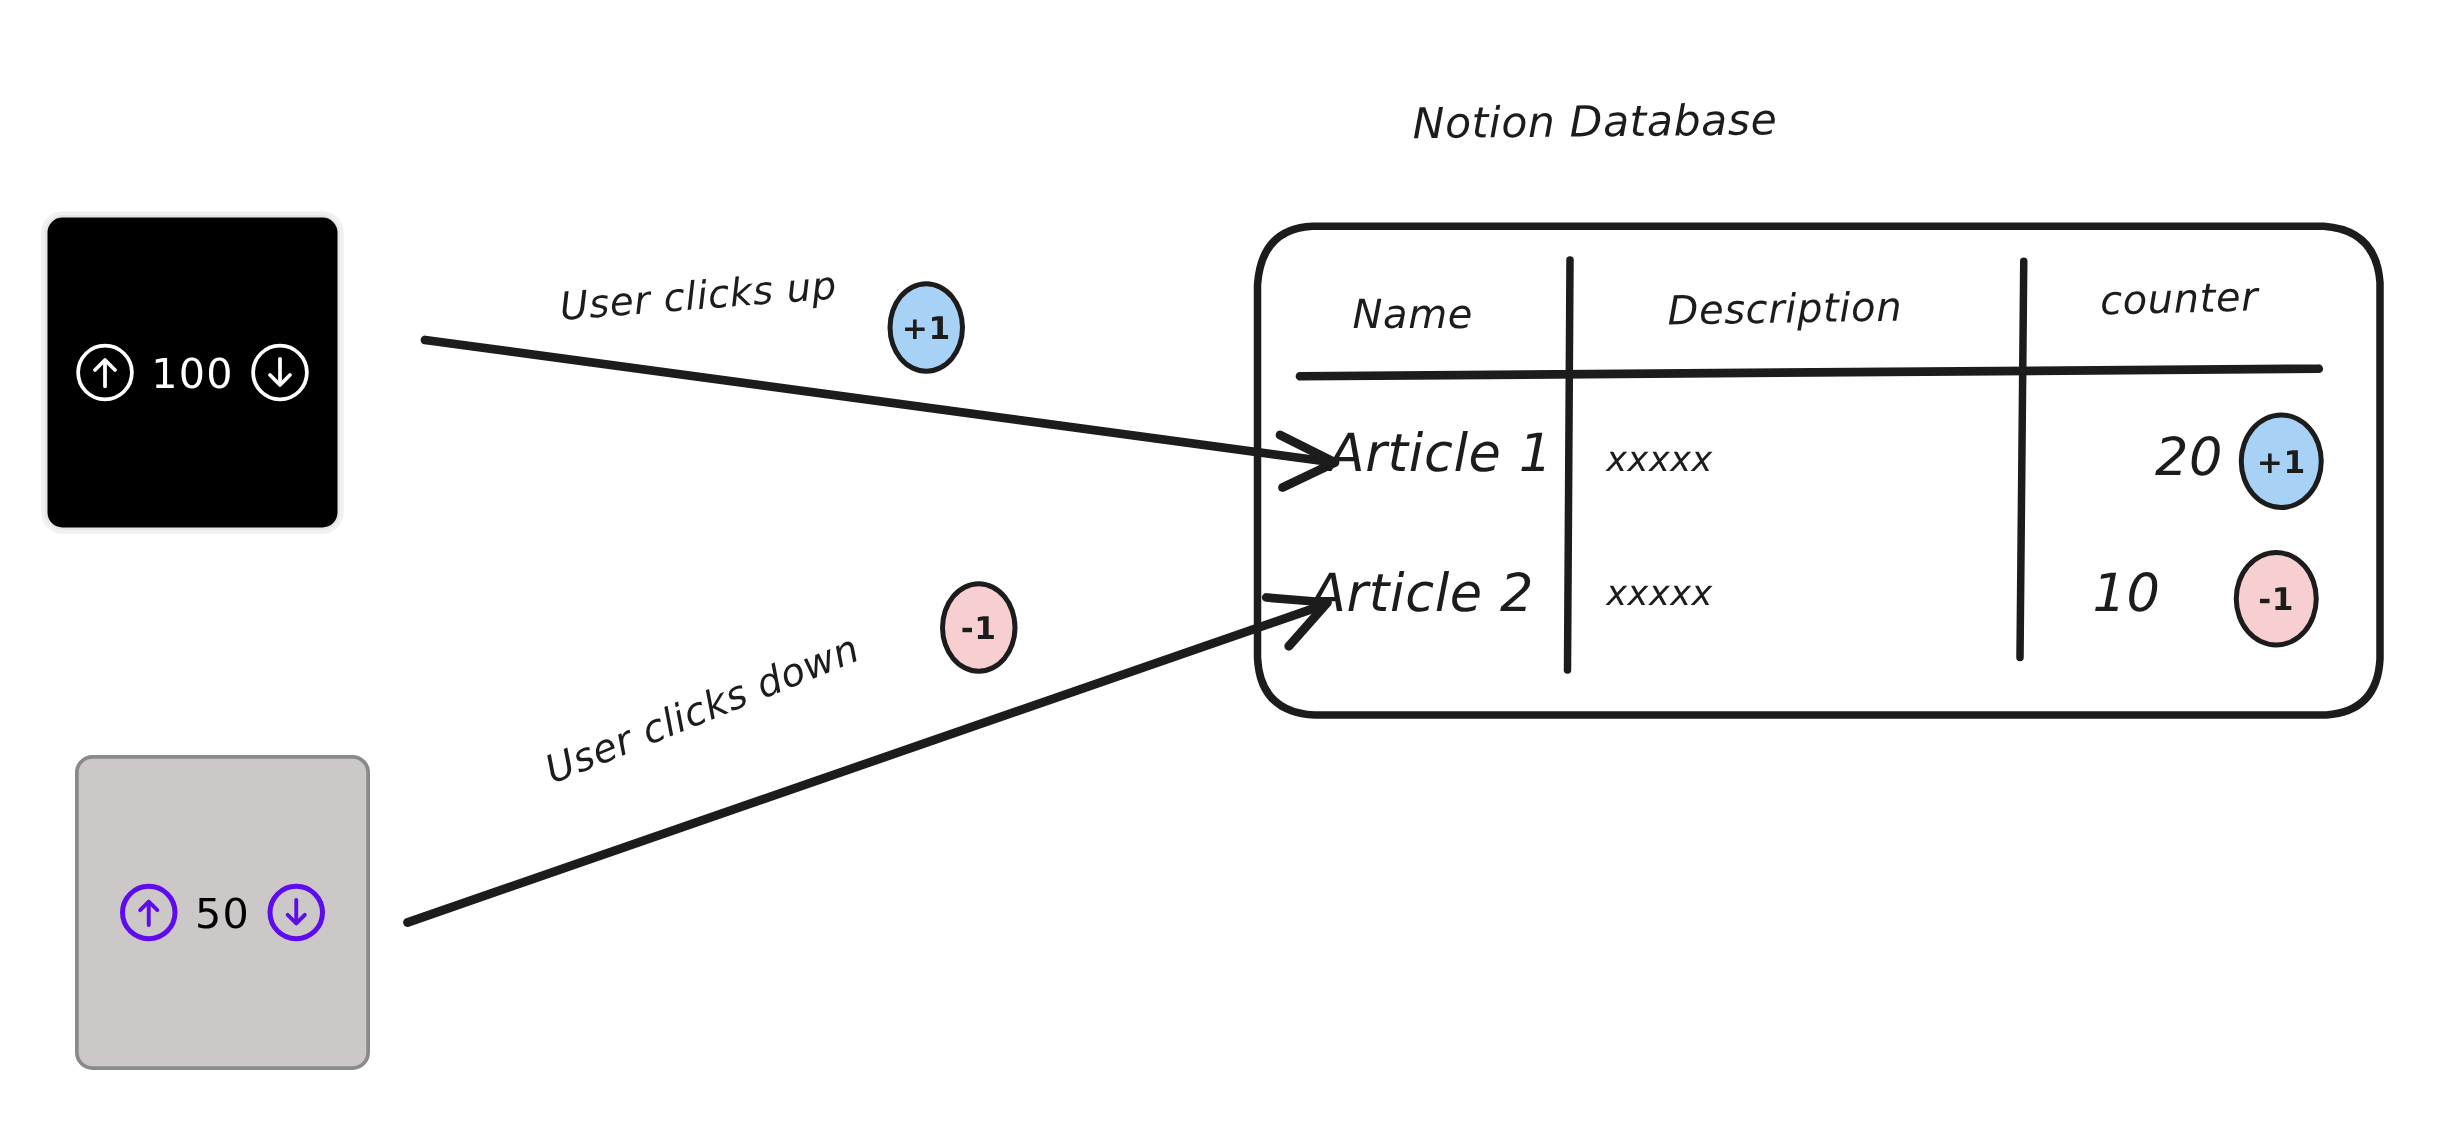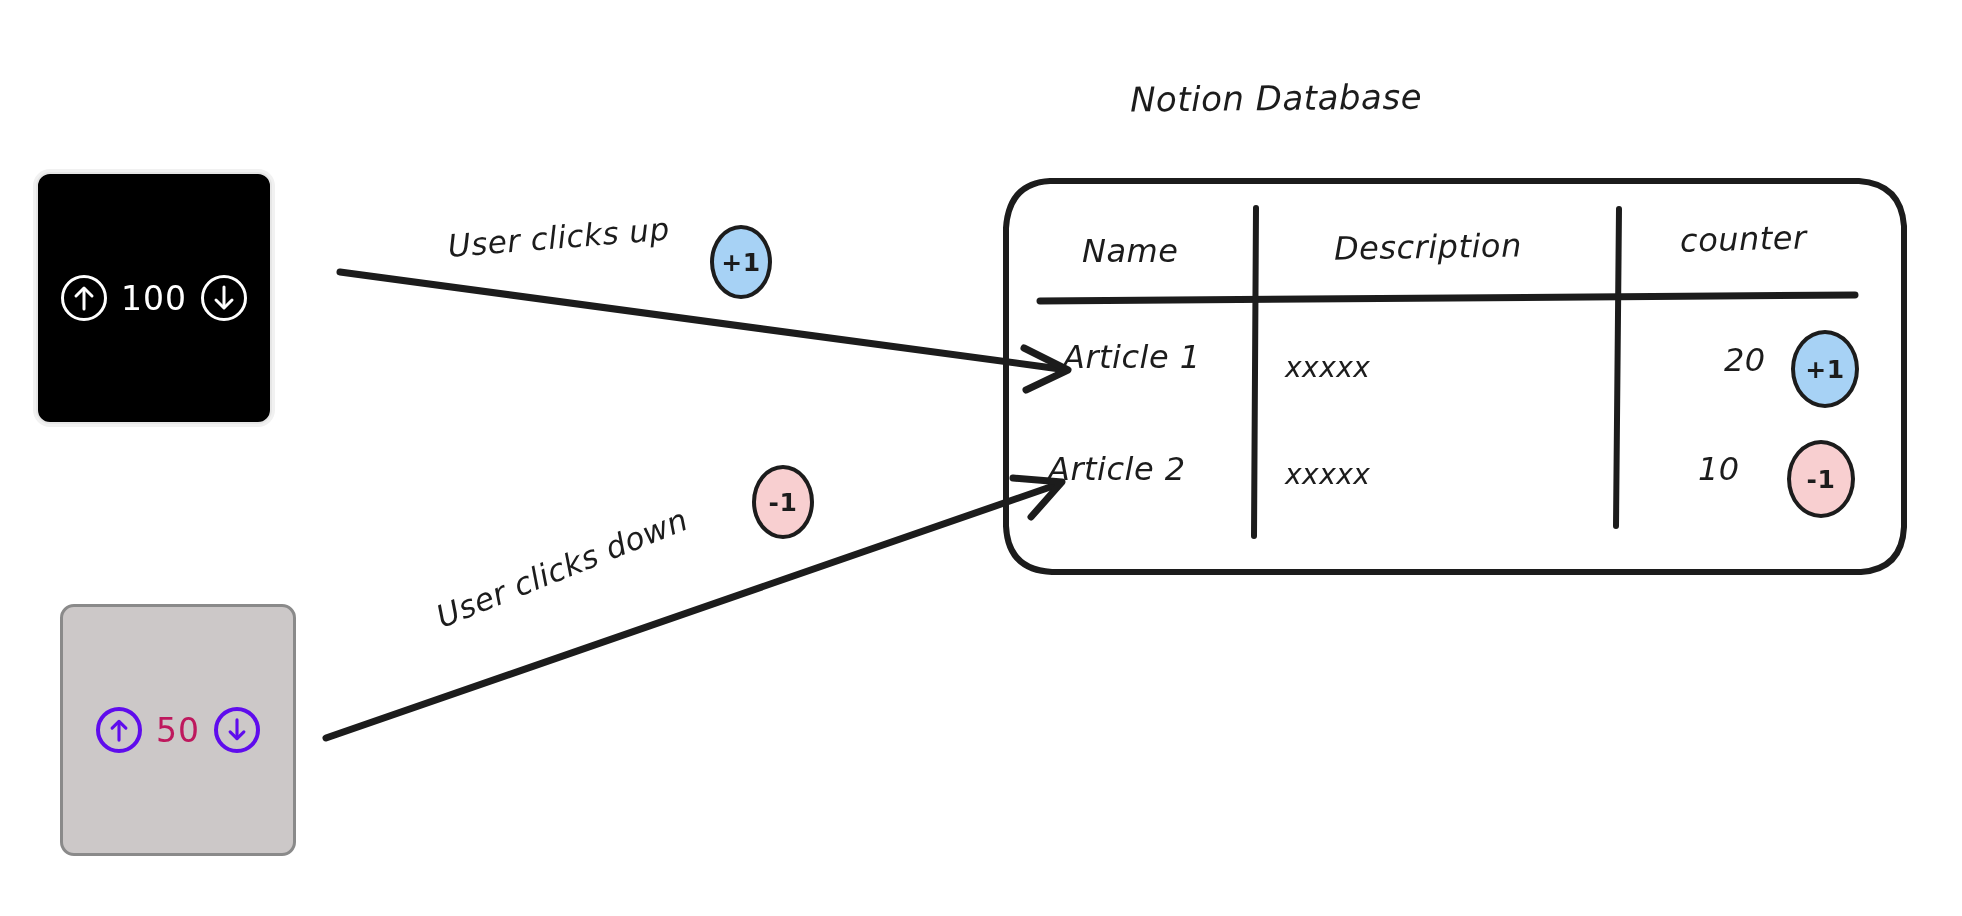--- a/index.html
+++ b/index.html
@@ -53,21 +53,21 @@
   }
   .arrow-btn.dark { border:3px solid #ffffff; }
   .arrow-btn.light { border:4px solid #5f0ced; }
   .arrow-btn svg { display:block; }
   .count {
     font-family:"DejaVu Sans", sans-serif;
     font-size:33px; font-weight:400; letter-spacing:1px;
     line-height:1;
   }
   .count.dark { color:#ffffff; }
-  .count.light { color:#be185d; }
+  .count.light { color:#000000; }
 
   
   .connectors { position:absolute; inset:0; pointer-events:none; }
 
   
   .annot {
     position:absolute;
     font-size:31px;
     transform-origin:left center;
   }
@@ -101,36 +101,36 @@
   }
   .db-card {
     position:absolute;
     left:1003px; top:178px;
     width:905px; height:397px;
   }
   .db-card svg { position:absolute; inset:0; overflow:visible; }
 
   .cell {
     position:absolute;
-    font-size:32px;
+    font-size:42px;
     white-space:nowrap;
   }
   .cell.header { font-size:32px; }
 
   .h-name  { left:1082px; top:232px; }
   .h-desc  { left:1334px; top:228px; transform:rotate(-1deg); }
   .h-count { left:1680px; top:220px; transform:rotate(-1.5deg); }
 
   .r1-name  { left:1063px; top:338px; }
   .r1-desc  { left:1285px; top:351px; font-size:28px; }
   .r1-count { left:1724px; top:341px; }
 
   .r2-name  { left:1048px; top:450px; }
   .r2-desc  { left:1285px; top:458px; font-size:28px; }
-  .r2-count { left:1674px; top:450px;margin-left:24px; }
+  .r2-count { left:1674px; top:450px; }
 </style>
 </head>
 <body>
 
 <div class="stage">
 
   <div class="widget widget-dark">
     <div class="arrow-btn dark">
       <svg width="24" height="26" viewBox="0 0 24 26" aria-hidden="true">
         <path d="M12 24 L12 4" stroke="#ffffff" stroke-width="3" stroke-linecap="round" fill="none"></path>

